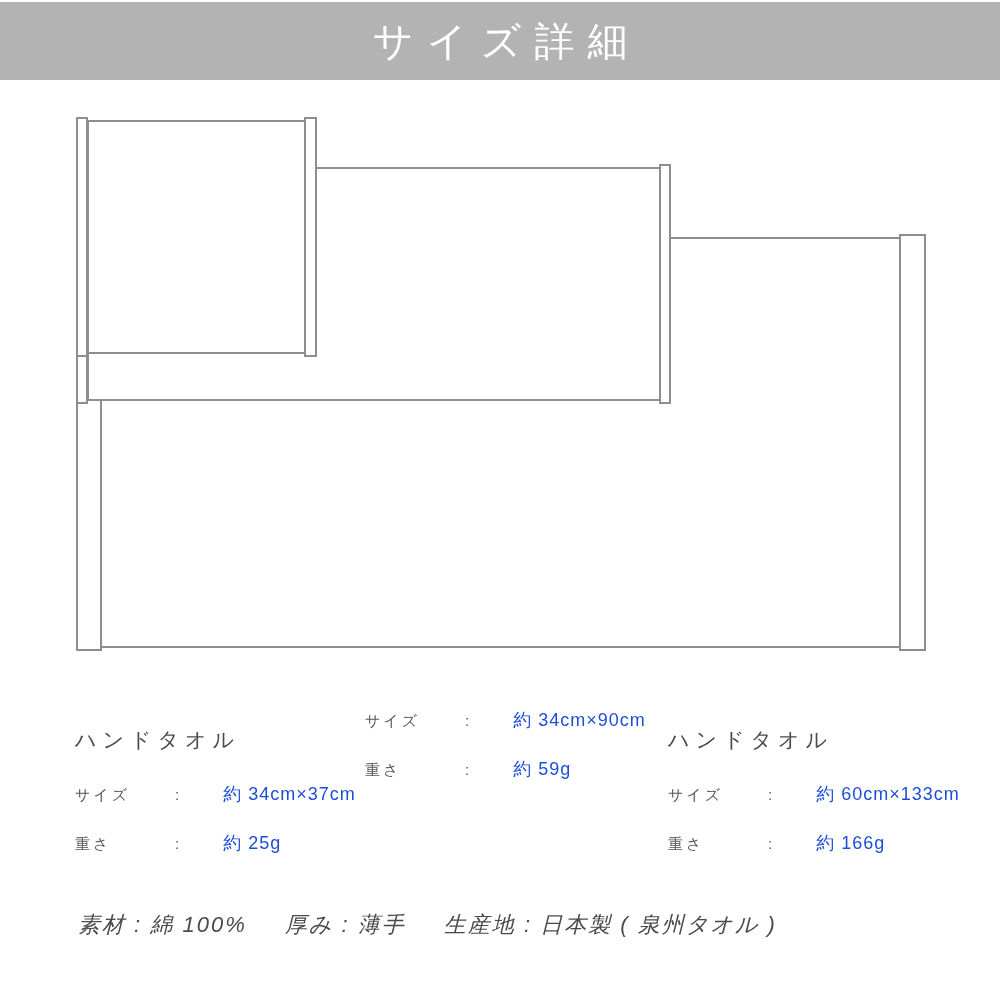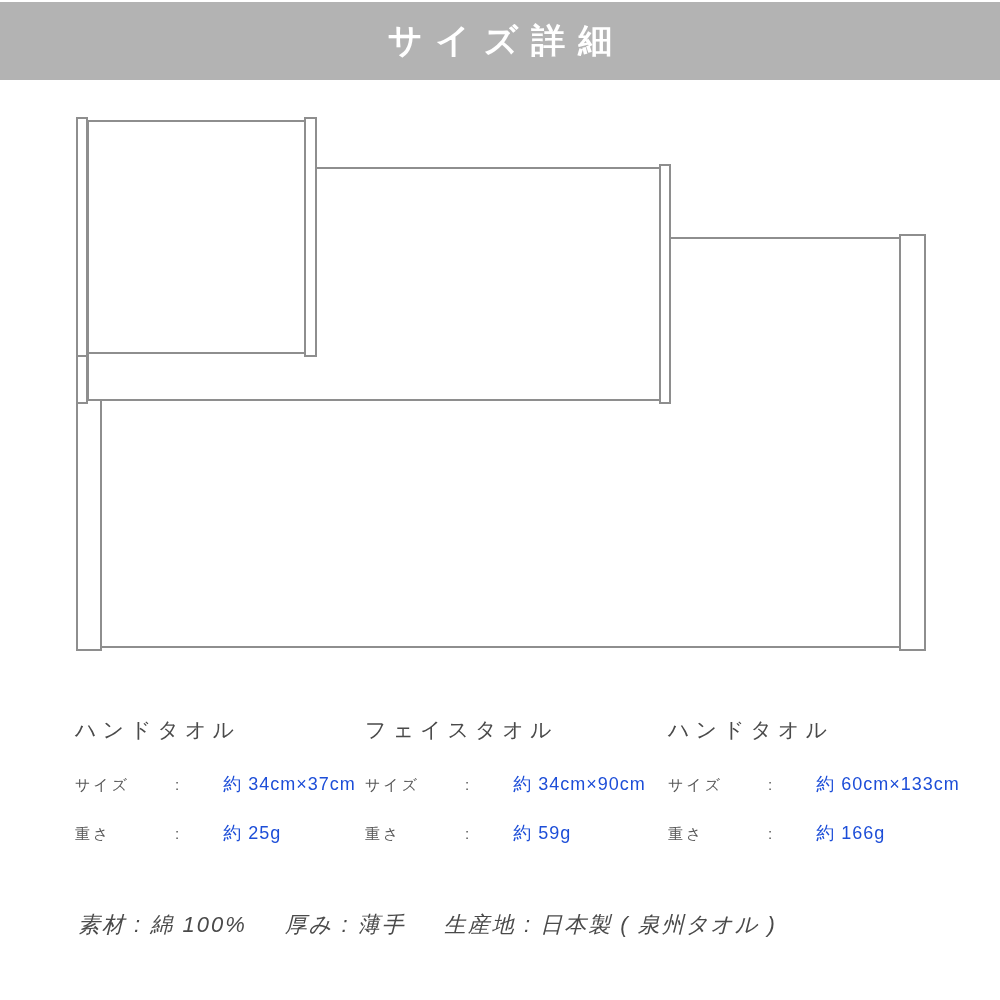--- a/index.html
+++ b/index.html
@@ -6,21 +6,21 @@
   .page{
     position:relative;width:1000px;height:1000px;background:#ffffff;overflow:hidden;
     font-family:"Liberation Sans", sans-serif;color:#4f4f4f;
   }
   
   .banner{
     position:absolute;left:0;right:0;top:2px;height:78px;
     background:#b3b3b3;display:flex;align-items:center;justify-content:center;
   }
   .banner .title{
-    color:#ffffff;font-size:34px;letter-spacing:13px;padding-left:13px;font-weight:700;
+    color:#ffffff;font-size:40px;letter-spacing:13px;padding-left:13px;font-weight:400;
   }
   
   .towel-part{
     position:absolute;background:#ffffff;border:2px solid #8e8e8e;box-sizing:border-box;
   }
   
   .bath-body {left:100px;top:237px;width:801px;height:411px;}
   .bath-hem-l{left:76px; top:234px;width:26px; height:417px;}
   .bath-hem-r{left:899px;top:234px;width:27px; height:417px;}
   
@@ -31,21 +31,21 @@
   .hand-body {left:87px; top:120px;width:219px;height:234px;}
   .hand-hem-l{left:76px; top:117px;width:12px; height:240px;}
   .hand-hem-r{left:304px;top:117px;width:13px; height:240px;}
   
   .spec-col{position:absolute;top:708px;width:295px;}
   .spec-col.c1{left:75px;}
   .spec-col.c2{left:365px;}
   .spec-col.c3{left:668px;}
   .towel-name{
     font-size:21px;letter-spacing:6px;color:#4a4a4a;font-weight:400;
-    margin:8px 0 28px 0;white-space:nowrap;
+    margin:18px 0 28px 0;white-space:nowrap;
   }
   .spec-row{
     display:flex;align-items:baseline;margin-bottom:25px;white-space:nowrap;gap:36px;
   }
   .spec-label{font-size:15px;letter-spacing:3px;width:64px;flex:0 0 64px;color:#555555;}
   .spec-colon{font-size:15px;margin-right:8px;color:#555555;}
   .spec-value{font-size:18px;letter-spacing:1px;color:#1d4ed8;}
   
   .footer-line{
     position:absolute;left:78px;top:910px;font-size:22px;letter-spacing:2px;
@@ -86,21 +86,20 @@
       <span class="spec-value">約 34cm×37cm</span>
     </div>
     <div class="spec-row">
       <span class="spec-label">重さ</span>
       <span class="spec-colon">:</span>
       <span class="spec-value">約 25g</span>
     </div>
   </div>
 
   <div class="spec-col c2">
-    <h3 class="towel-name">フェイスタオル</h3>
     <div class="spec-row">
       <span class="spec-label">サイズ</span>
       <span class="spec-colon">:</span>
       <span class="spec-value">約 34cm×90cm</span>
     </div>
     <div class="spec-row">
       <span class="spec-label">重さ</span>
       <span class="spec-colon">:</span>
       <span class="spec-value">約 59g</span>
     </div>

